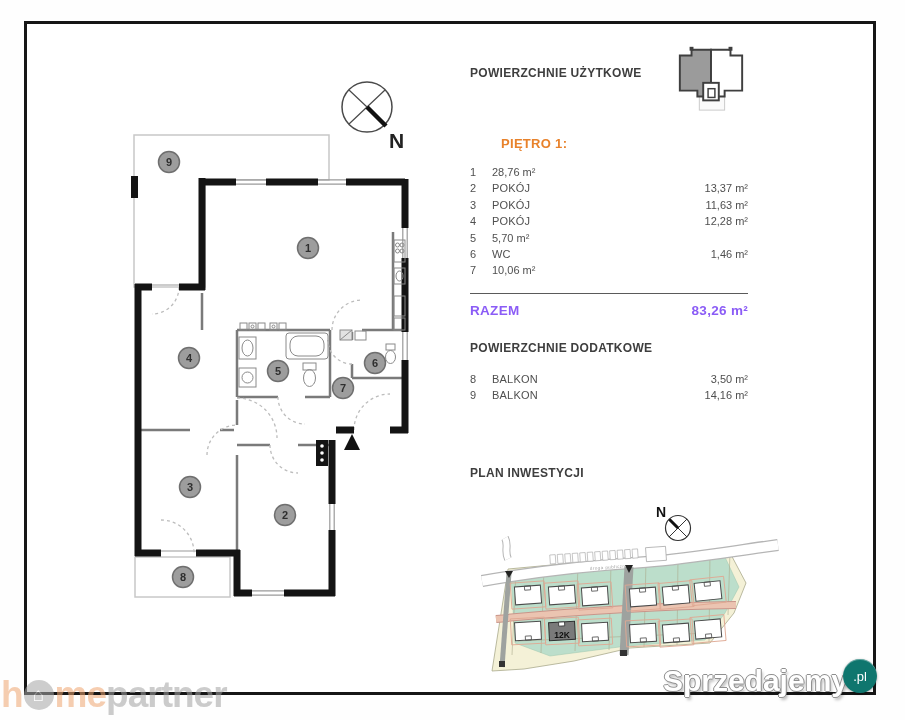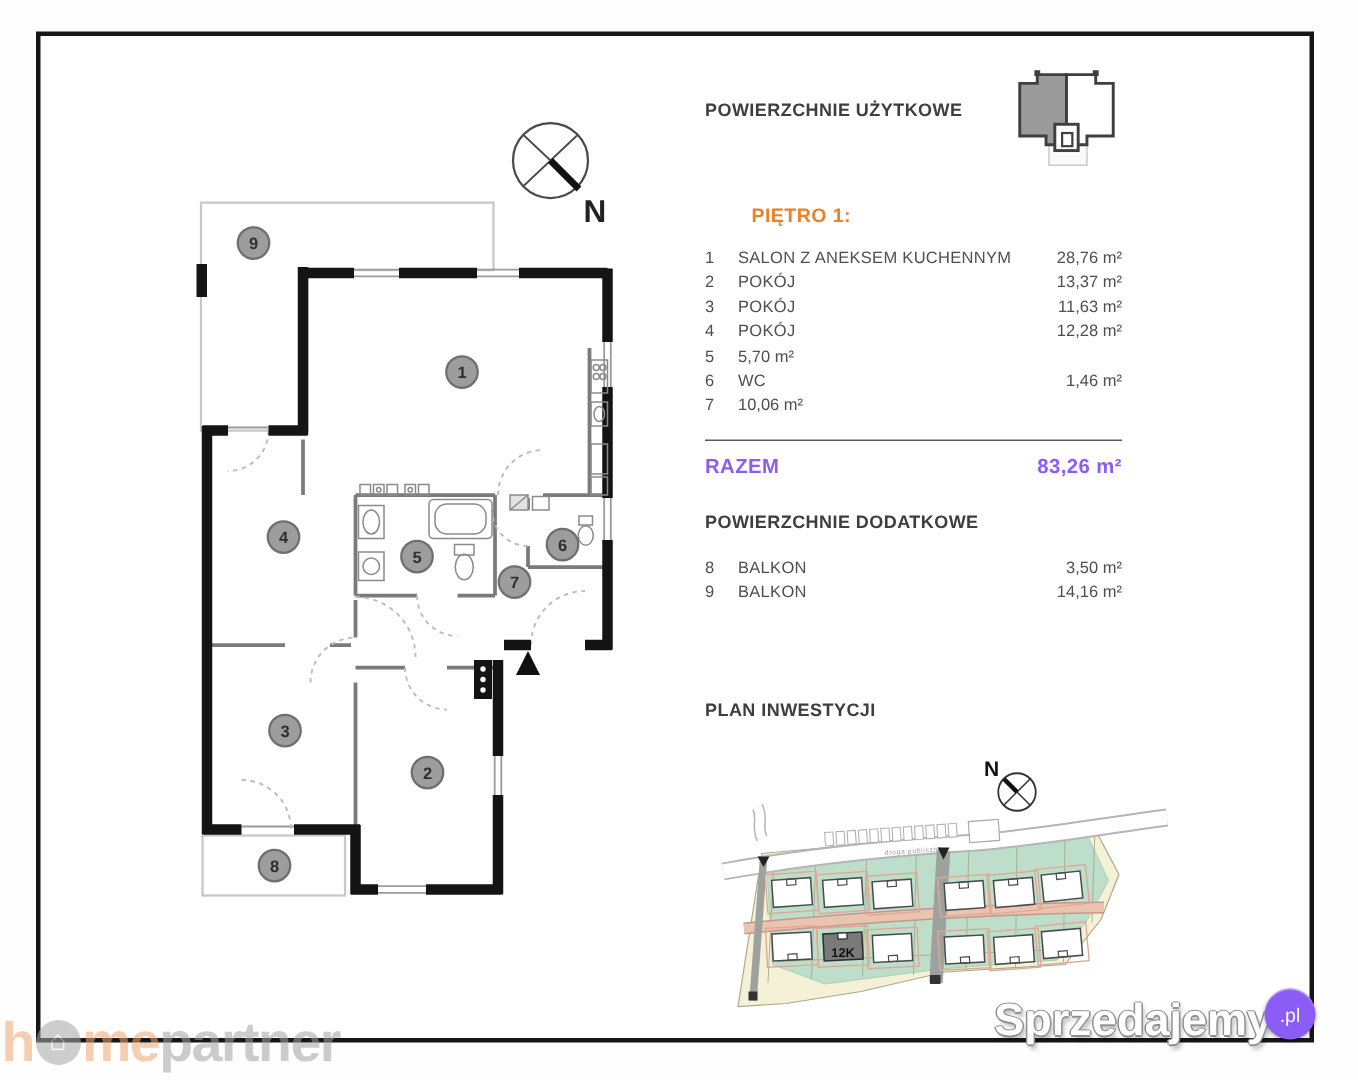--- a/index.html
+++ b/index.html
@@ -56,21 +56,21 @@
     display:flex;align-items:center;justify-content:center;
     font-size:19px;margin:0 1px;letter-spacing:0;
   }
   .sp-text{
     position:absolute;right:57px;top:664px;font-size:30px;font-weight:700;color:#FFFFFF;
     text-shadow:0 1px 0 #8F8F8F,1px 0 0 #8F8F8F,-1px 0 0 #8F8F8F,0 -1px 0 #8F8F8F,2px 3px 3px rgba(0,0,0,.25);
     letter-spacing:0;z-index:6;
   }
   .sp-badge{
     position:absolute;left:843px;top:659px;width:34px;height:34px;border-radius:50%;
-    background:#8b5cf6;color:#FFFFFF;font-size:13px;font-weight:400;
+    background:#0f766e;color:#FFFFFF;font-size:13px;font-weight:400;
     display:flex;align-items:center;justify-content:center;
     box-shadow:0 1px 3px rgba(0,0,0,.35), inset 0 1px 0 rgba(255,255,255,.35);z-index:7;
   }
 </style>
 </head>
 <body>
 
 <div class="frame"></div>
 
 <svg id="floorplan-svg" width="330" height="560" viewBox="115 72 330 560" xmlns="http://www.w3.org/2000/svg">
@@ -204,21 +204,20 @@
     <rect x="60" y="7" width="4" height="4" fill="#3F3F3F"></rect>
 </svg>
 
 <div class="panel-title" id="main-title">POWIERZCHNIE UŻYTKOWE</div>
 
 <div class="floor-label">PIĘTRO 1:</div>
 
 <div class="rows" id="floor-rows">
   <div class="row">
       <span class="num">1</span>
-      <span class="nm">SALON Z ANEKSEM KUCHENNYM</span>
       <span class="val">28,76 m²</span>
     </div>
   <div class="row">
       <span class="num">2</span>
       <span class="nm">POKÓJ</span>
       <span class="val">13,37 m²</span>
     </div>
   <div class="row">
       <span class="num">3</span>
       <span class="nm">POKÓJ</span>

